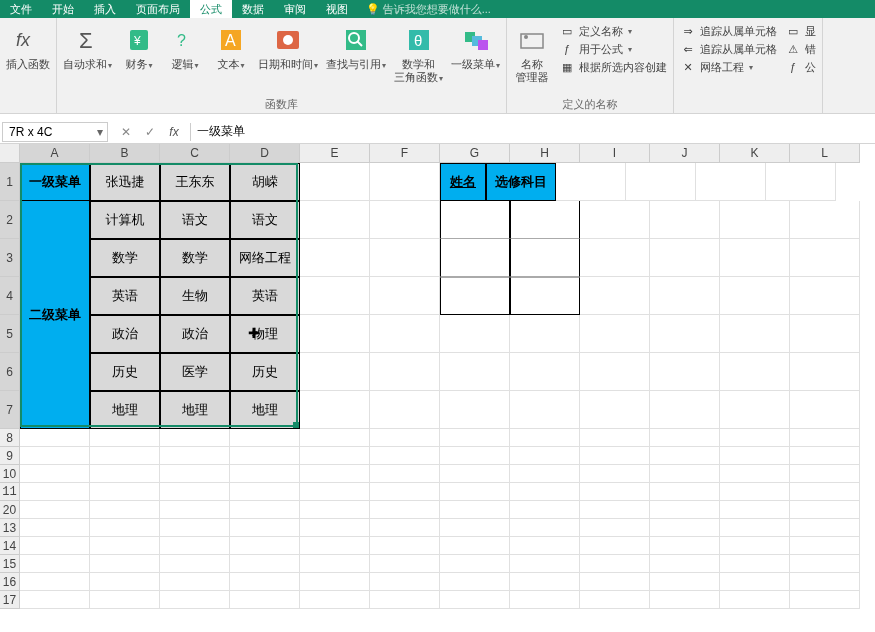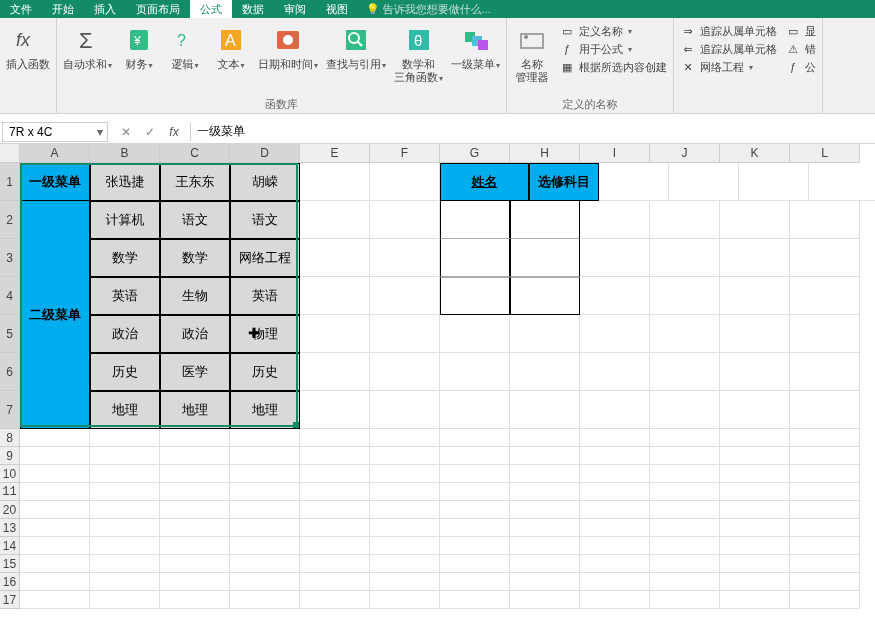--- a/index.html
+++ b/index.html
@@ -295,21 +295,21 @@
       <div class="rh" style="height: 18px;">17</div>
     </div>
   <div class="cells" id="cells">
       <div class="row">
         <div class="cell t-hdr" style="width: 70px; height: 38px;">一级菜单</div>
         <div class="cell t-cell top" style="width: 70px; height: 38px;">张迅捷</div>
         <div class="cell t-cell top" style="width: 70px; height: 38px;">王东东</div>
         <div class="cell t-cell top r" style="width: 70px; height: 38px;">胡嵘</div>
         <div class="cell " style="width: 70px; height: 38px;"></div>
         <div class="cell " style="width: 70px; height: 38px;"></div>
-        <div class="cell st-hdr" style="width: 89px; height: 38px; text-decoration: underline;">姓名</div>
+        <div class="cell st-hdr" style="width: 46px; height: 38px; text-decoration: underline;">姓名</div>
         <div class="cell st-hdr" style="width: 70px; height: 38px;">选修科目</div>
         <div class="cell " style="width: 70px; height: 38px;"></div>
         <div class="cell " style="width: 70px; height: 38px;"></div>
         <div class="cell " style="width: 70px; height: 38px;"></div>
         <div class="cell " style="width: 70px; height: 38px;"></div>
       </div>
       <div style="display: flex;">
         <div class="cell t-hdr-merge" style="width: 70px; height: 228px;">二级菜单</div>
         <div>
           <div class="row">

